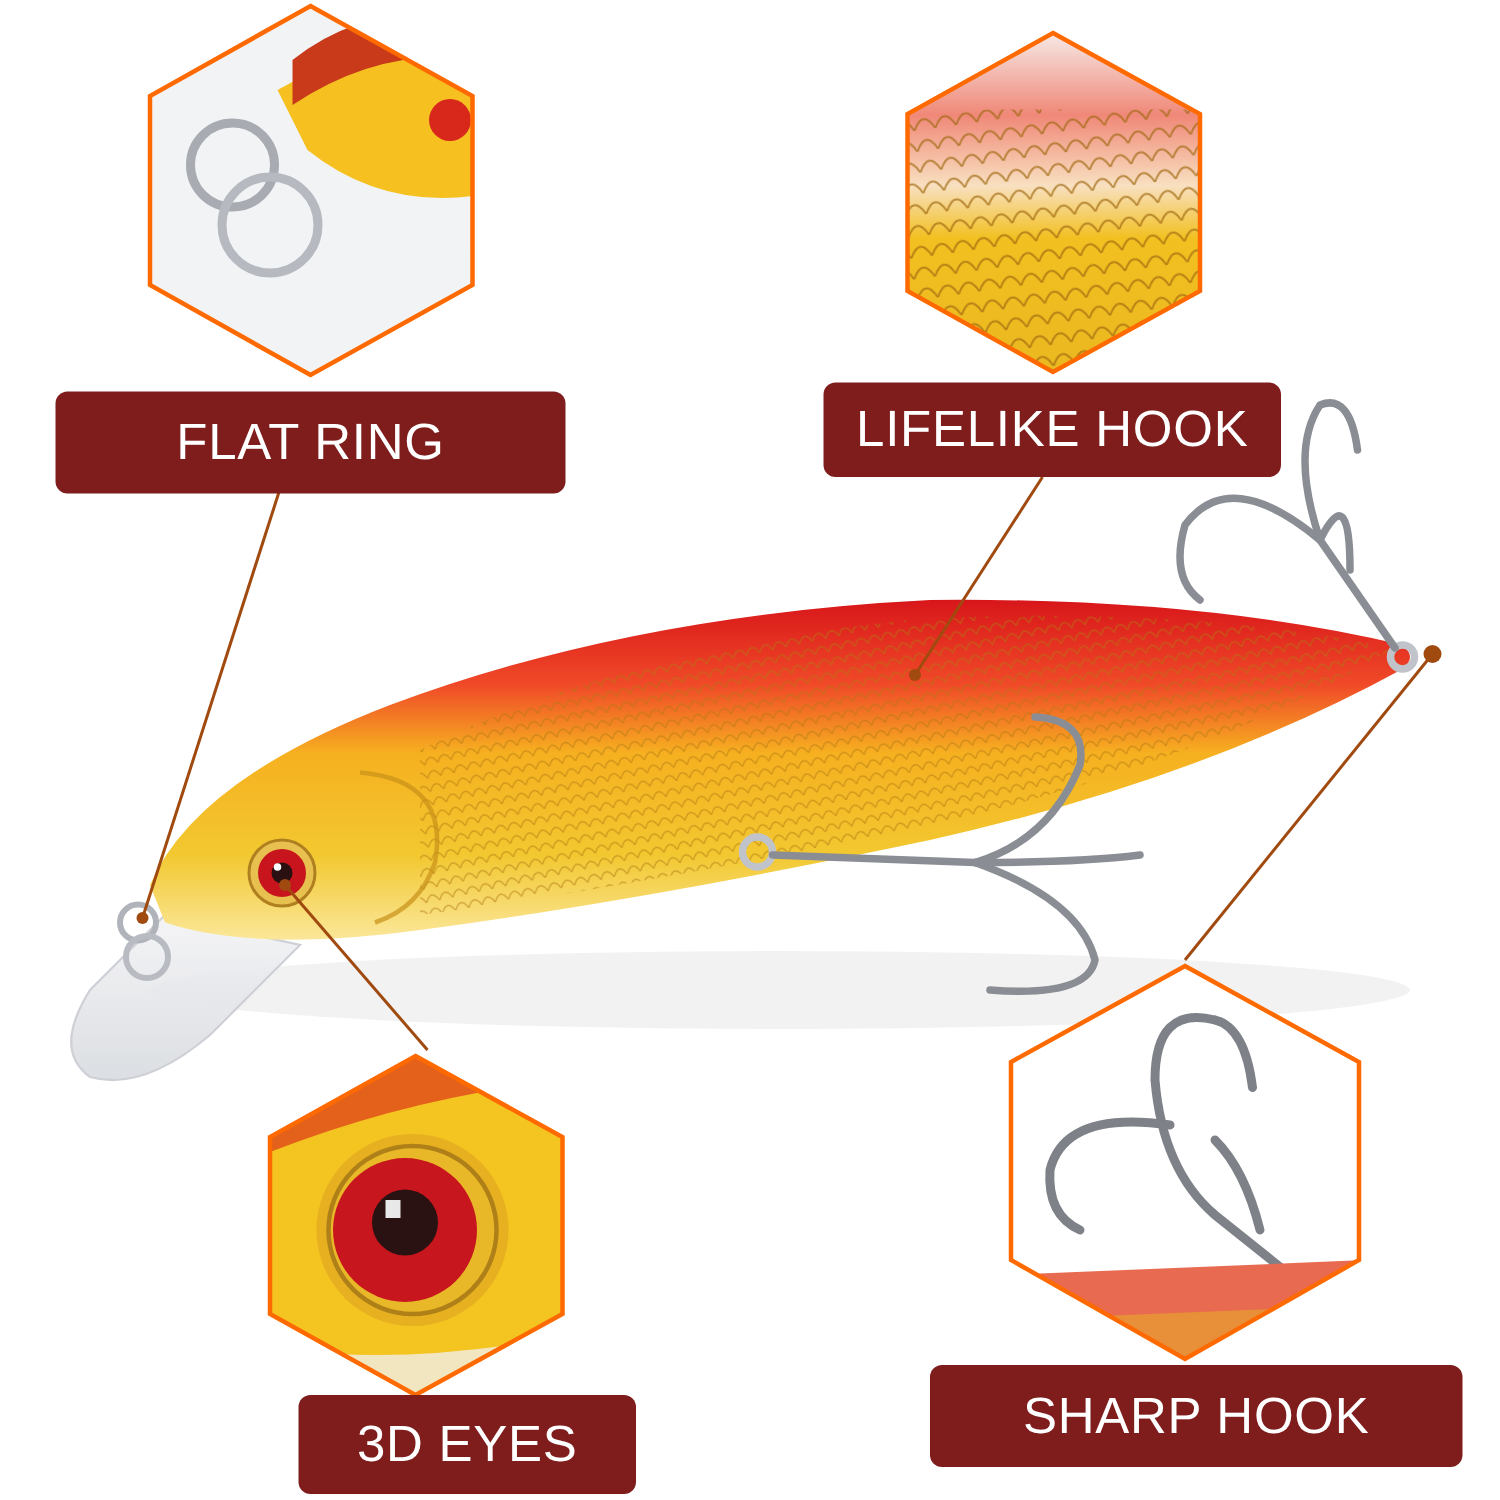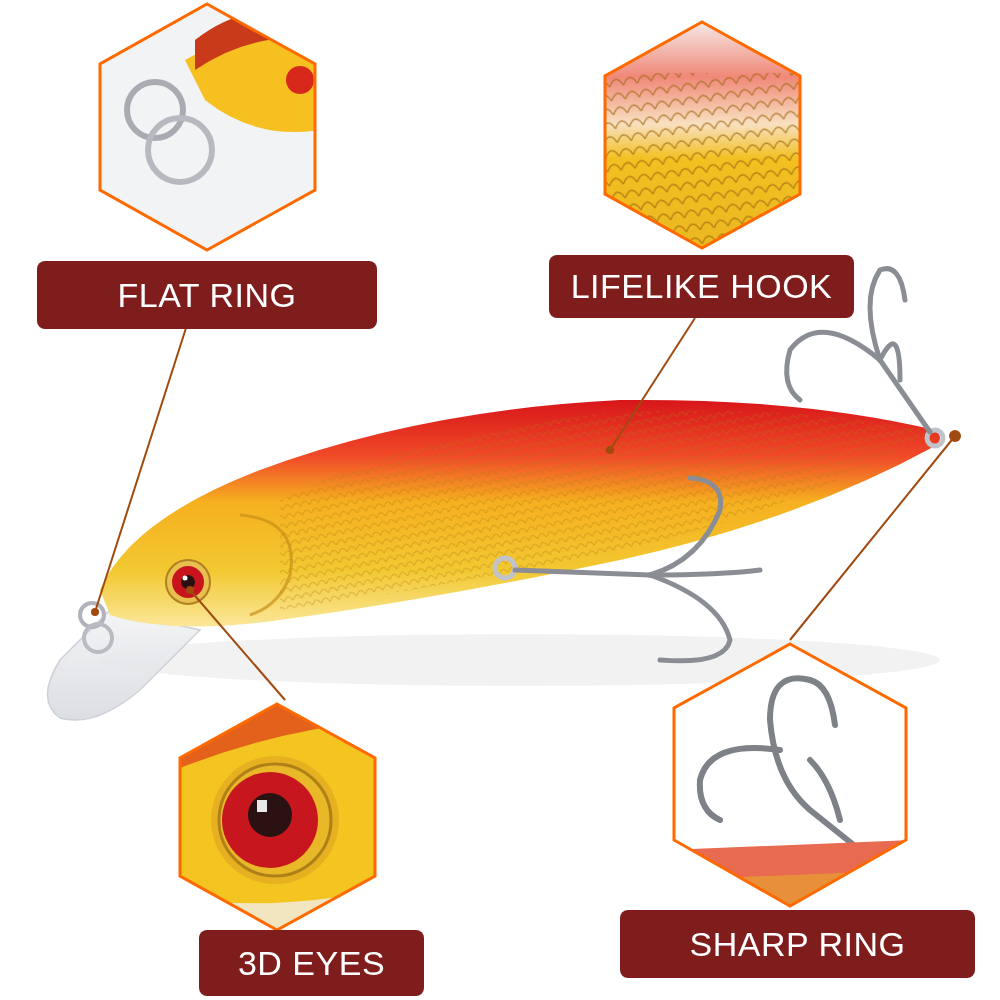--- a/index.html
+++ b/index.html
@@ -152,13 +152,13 @@
       <path d="M140 40 Q100 30 100 80 Q105 140 140 170 L190 210"></path>
       <path d="M140 40 Q160 45 165 85"></path>
       <path d="M110 110 Q40 100 30 140 Q28 170 50 180"></path>
       <path d="M140 120 Q160 140 170 180"></path>
     </g>
     <path d="M0 210 L240 200 L240 272 L0 272 Z" fill="#e86a50"></path>
     <path d="M0 240 L240 230 L240 272 L0 272 Z" fill="#e8a030" opacity="0.7"></path>
   </g>
   <polygon points="120,4 236,68 236,200 120,266 4,200 4,68" fill="none" stroke="#ff6a00" stroke-width="3"></polygon>
 </svg>
-<div class="label" style="left:620px;top:910px;width:355px;height:68px;">SHARP RING</div>
+<div class="label" style="left:620px;top:910px;width:355px;height:68px;">SHARP HOOK</div>
 
 </body></html>

